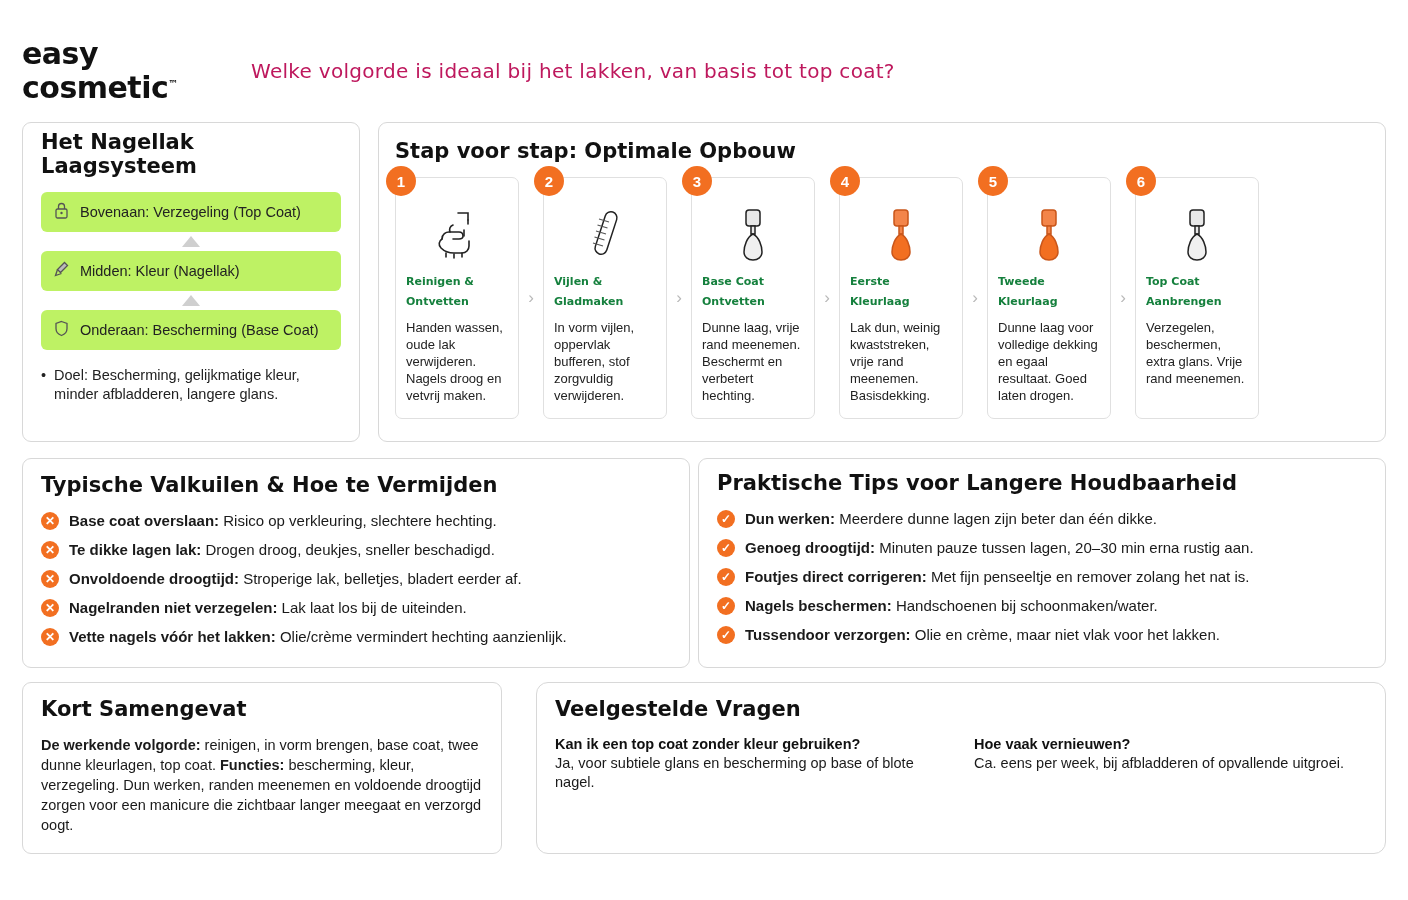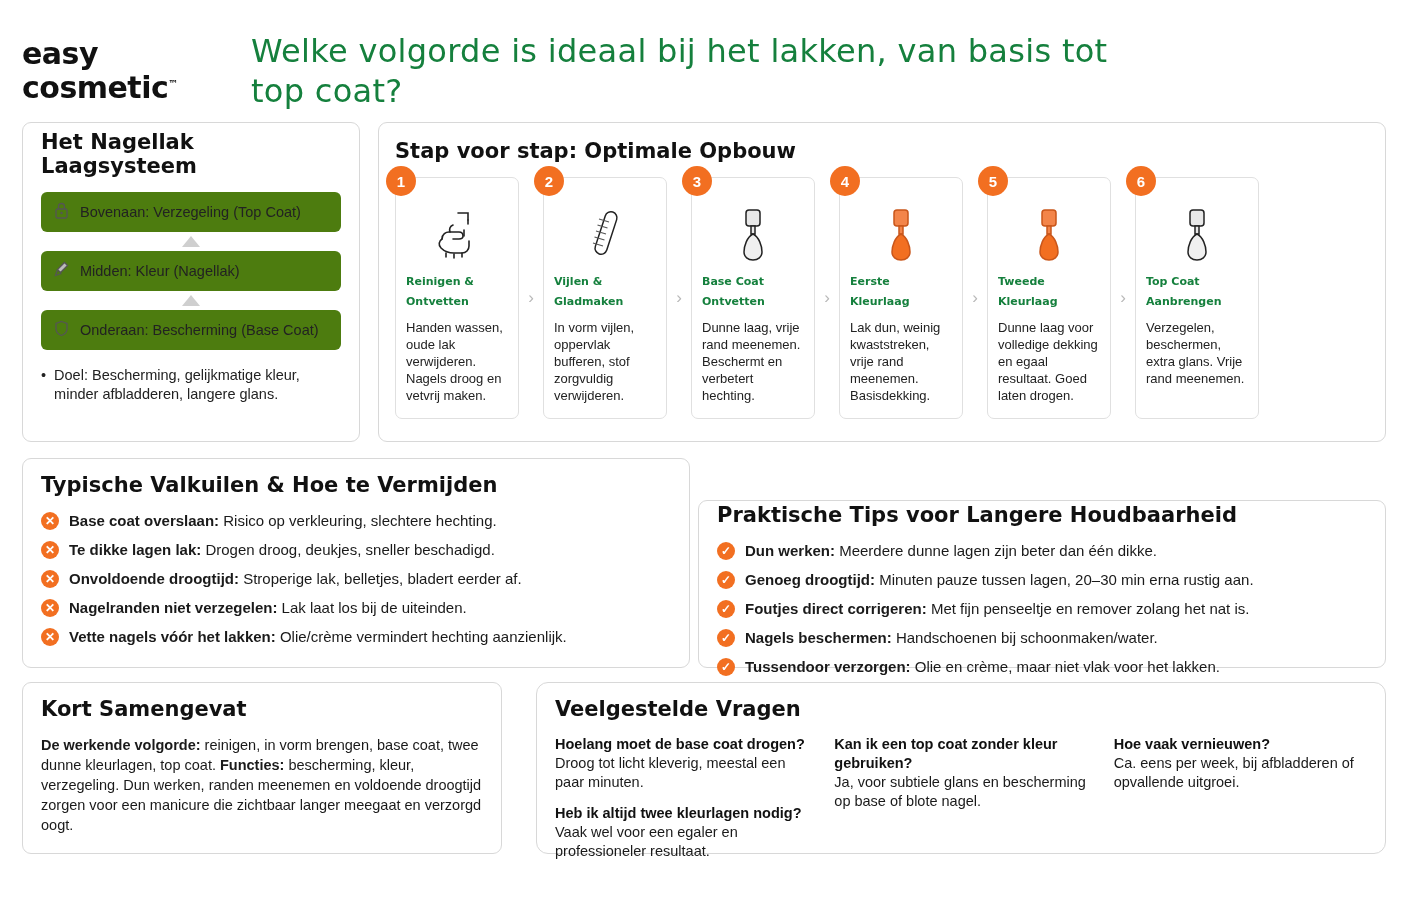--- a/index.html
+++ b/index.html
@@ -44,24 +44,24 @@
   }
   .logo-line2 { position: relative; display: inline-block; }
   .logo-tm {
     font-size: 10px;
     vertical-align: super;
     font-weight: bold;
     letter-spacing: 0;
   }
   .title {
     font-family: "DejaVu Sans", sans-serif;
-    font-size: 32px;
+    font-size: 20px;
     line-height: 40px;
     font-weight: 400;
-    color: #15803d;
+    color: #be185d;
     letter-spacing: 0.3px;
     max-width: 900px;
     padding-top: 6px;
   }
 
   
   .card {
     border: 1px solid #d8d8d8;
     border-radius: 9px;
     background: #fff;
@@ -83,21 +83,21 @@
   }
   .layers-card {
     width: 338px;
     flex: 0 0 338px;
     padding: 7px 18px;
   }
   .layer-box {
     display: flex;
     align-items: center;
     gap: 10px;
-    background: #4d7c0f;
+    background: #bef264;
     border-radius: 6px;
     padding: 9px 12px;
     font-size: 14.5px;
     color: #222;
   }
   .layer-arrow {
     display: block;
     margin: 4px auto;
     width: 0;
     height: 0;
@@ -186,22 +186,21 @@
     margin-top: 16px;
     height: 210px;
   }
   .pitfalls-card {
     width: 668px;
     flex: 0 0 668px;
     padding: 14px 18px;
   }
   .tips-card {
     flex: 1 1 auto;
-    padding: 2px 18px;
-    margin-top: 42px;
+    padding: 12px 18px;
   }
   .li {
     display: flex;
     align-items: flex-start;
     gap: 10px;
     font-size: 15px;
     line-height: 20px;
     margin-bottom: 9px;
     color: #1a1a1a;
   }
@@ -471,26 +470,20 @@
       <div class="card-title">Kort Samengevat</div>
       <div class="summary-text">
         <b>De werkende volgorde:</b><span> reinigen, in vorm brengen, base coat, twee dunne kleurlagen, top coat. </span><b>Functies:</b><span> bescherming, kleur, verzegeling. Dun werken, randen meenemen en voldoende droogtijd zorgen voor een manicure die zichtbaar langer meegaat en verzorgd oogt.</span>
       </div>
     </div>
 
     <div class="card faq-card">
       <div class="card-title">Veelgestelde Vragen</div>
       <div class="faq-cols">
 
-        <div class="faq-col">
-          <div class="faq-q">Hoelang moet de base coat drogen?</div>
-          <div class="faq-a">Droog tot licht kleverig, meestal een paar minuten.</div>
-          <div class="faq-q">Heb ik altijd twee kleurlagen nodig?</div>
-          <div class="faq-a">Vaak wel voor een egaler en professioneler resultaat.</div>
-        </div>
 
         <div class="faq-col">
           <div class="faq-q">Kan ik een top coat zonder kleur gebruiken?</div>
           <div class="faq-a">Ja, voor subtiele glans en bescherming op base of blote nagel.</div>
         </div>
 
         <div class="faq-col">
           <div class="faq-q">Hoe vaak vernieuwen?</div>
           <div class="faq-a">Ca. eens per week, bij afbladderen of opvallende uitgroei.</div>
         </div>

